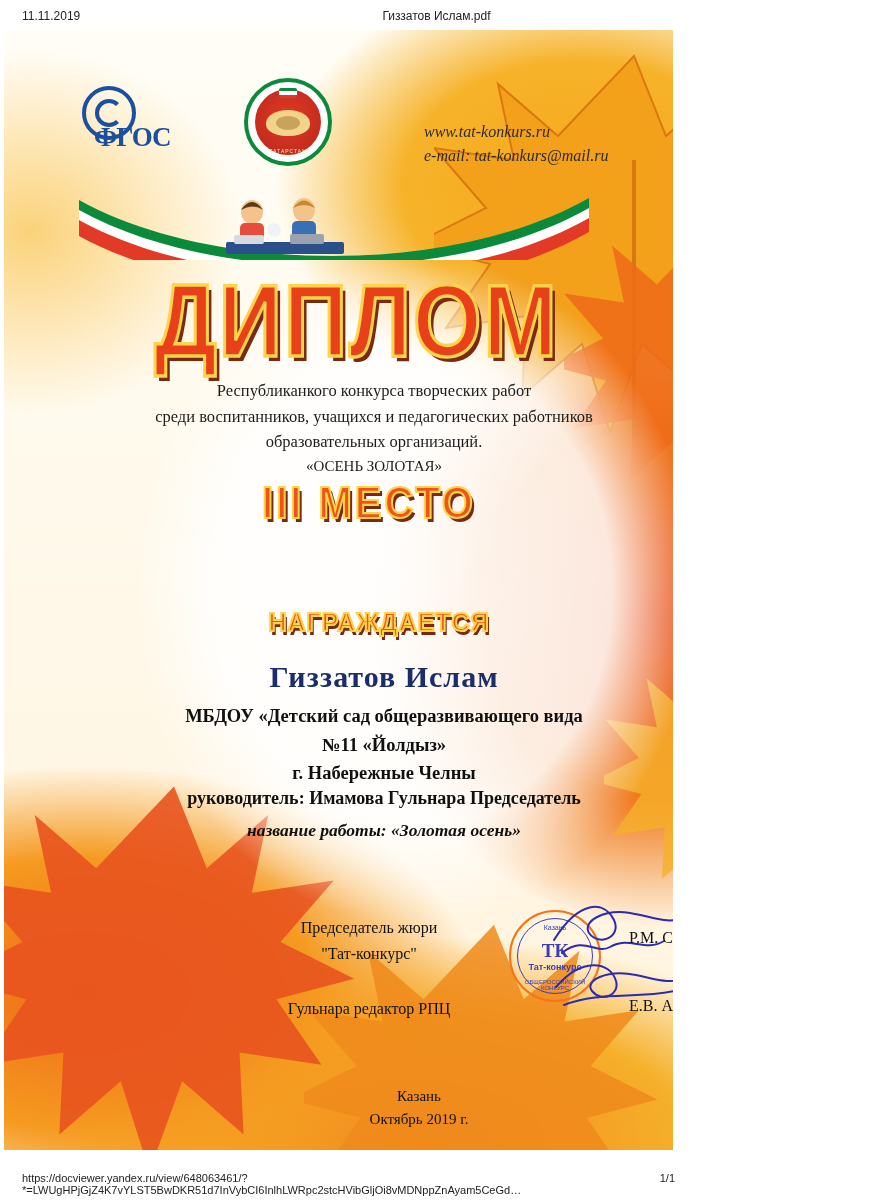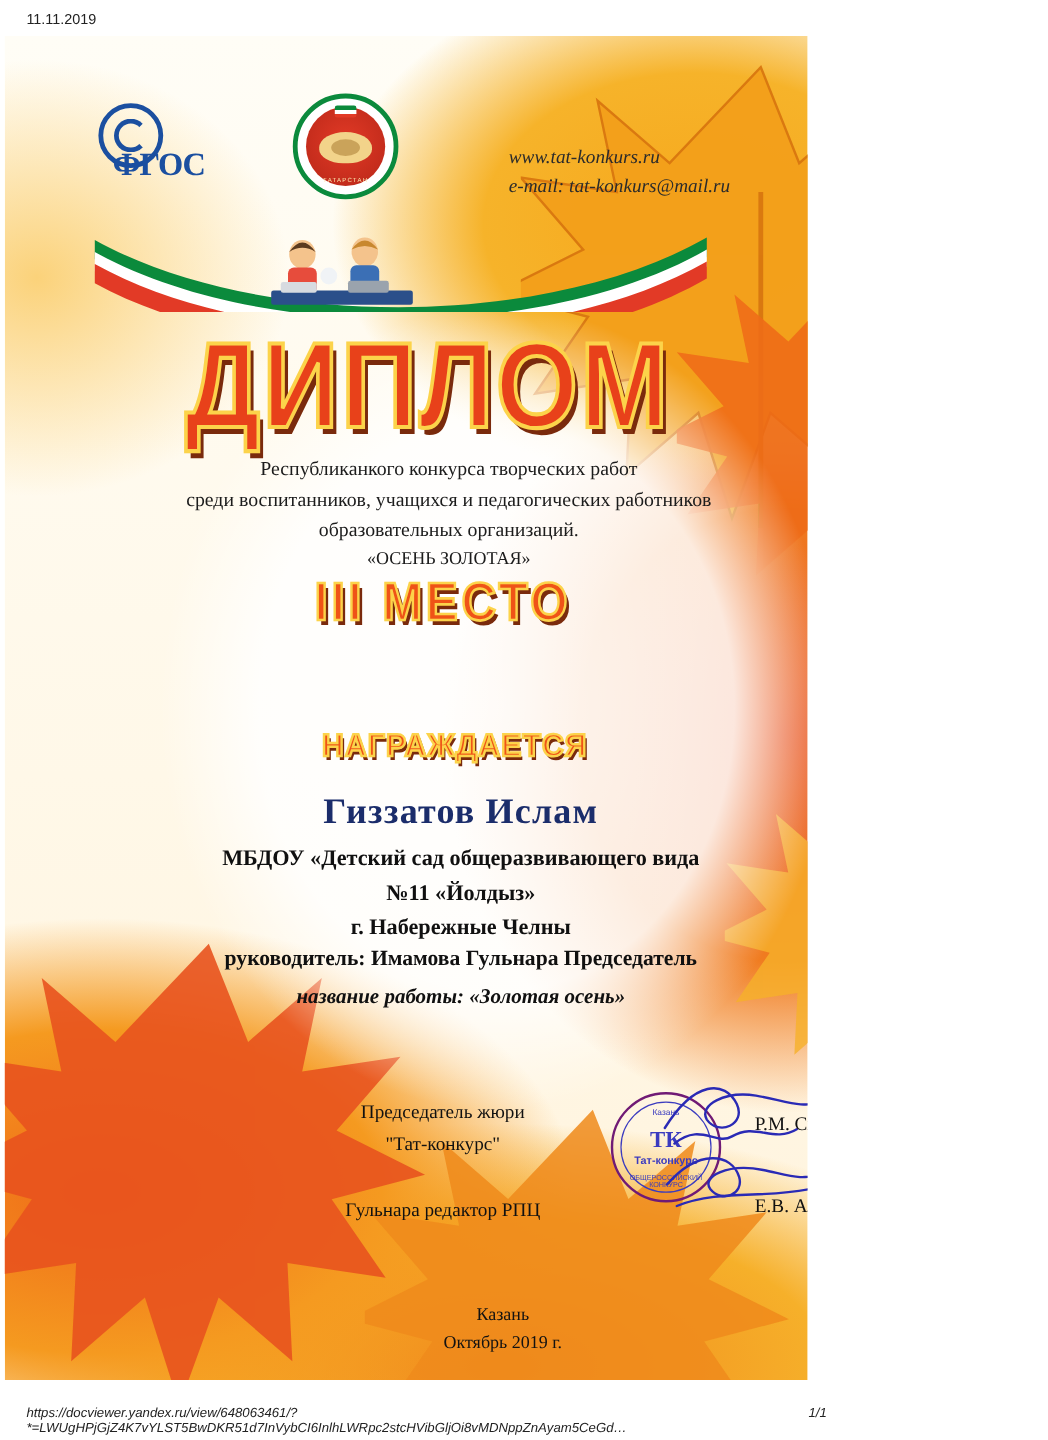--- a/index.html
+++ b/index.html
@@ -9,24 +9,24 @@
     overflow:hidden;
   }
   .print-header{
     position:absolute;top:0;left:0;width:873px;height:30px;
     font-size:12px;color:#222;
   }
   .print-header .ph-date{position:absolute;left:22px;top:9px;}
   .print-header .ph-title{position:absolute;left:0;top:9px;width:873px;text-align:center;}
   .print-footer{
     position:absolute;left:0;bottom:8px;width:697px;height:20px;
-    font-size:11px;color:#222;font-style:italic;
+    font-size:11px;color:#222;
   }
   .print-footer .pf-url{position:absolute;left:22px;top:0;}
-  .print-footer .pf-page{position:absolute;right:8px;top:0;text-align:center;}
+  .print-footer .pf-page{position:absolute;right:22px;top:0;text-align:center;}
 
   
   .page{
     position:absolute;left:4px;top:30px;width:669px;height:1120px;
     background:#fffdf5;
     overflow:hidden;
   }
   
   .bg-base{
     position:absolute;inset:0;
@@ -168,21 +168,21 @@
   }
 
   
   .sig-left{
     position:absolute;left:250px;top:885px;width:230px;text-align:center;
     font-family:"Liberation Serif", serif;font-size:16px;color:#111;line-height:1.6;
   }
   .sig-left .l2{margin-top:30px;}
   .stamp{
     position:absolute;left:505px;top:880px;width:92px;height:92px;border-radius:50%;
-    border:2px solid #701a75;box-sizing:border-box;color:#3b3bbf;
+    border:2px solid #f97316;box-sizing:border-box;color:#3b3bbf;
   }
   .stamp .ring2{position:absolute;left:6px;top:6px;right:6px;bottom:6px;border:1.5px solid #3b3bbf;border-radius:50%;}
   .stamp .tk{
     position:absolute;left:0;right:0;top:28px;text-align:center;font-weight:bold;font-size:19px;
     font-family:"Liberation Serif", serif;
   }
   .stamp .nm{
     position:absolute;left:0;right:0;top:50px;text-align:center;font-size:9px;font-weight:bold;
   }
   .stamp .top{
@@ -203,20 +203,21 @@
   .city{
     position:absolute;left:300px;top:1055px;width:230px;text-align:center;
     font-family:"Liberation Serif", serif;font-size:15px;color:#121212;line-height:1.5;
   }
 </style>
 </head>
 <body>
 
 <div class="print-header">
   <div class="ph-date">11.11.2019</div>
+  <div class="ph-title">Гиззатов Ислам.pdf</div>
 </div>
 
 <div class="page">
   <div class="bg-base"></div>
 
   <svg class="leaf" style="left:430px;top:10px;" width="400" height="420" viewBox="0 0 200 210">
     <g fill="#f3a01b" stroke="#d8760f" stroke-width="1">
       <path d="M100 8 l16 40 30-26 -8 38 40-6 -26 30 36 18 -38 10 22 32 -40-6 2 40 -30-26 -16 44 -14-44 -30 26 2-40 -40 6 22-32 -38-10 36-18 -26-30 40 6 -8-38 30 26z"></path>
     </g>
     <path d="M100 60 L100 200" stroke="#d8760f" stroke-width="2" fill="none"></path>

